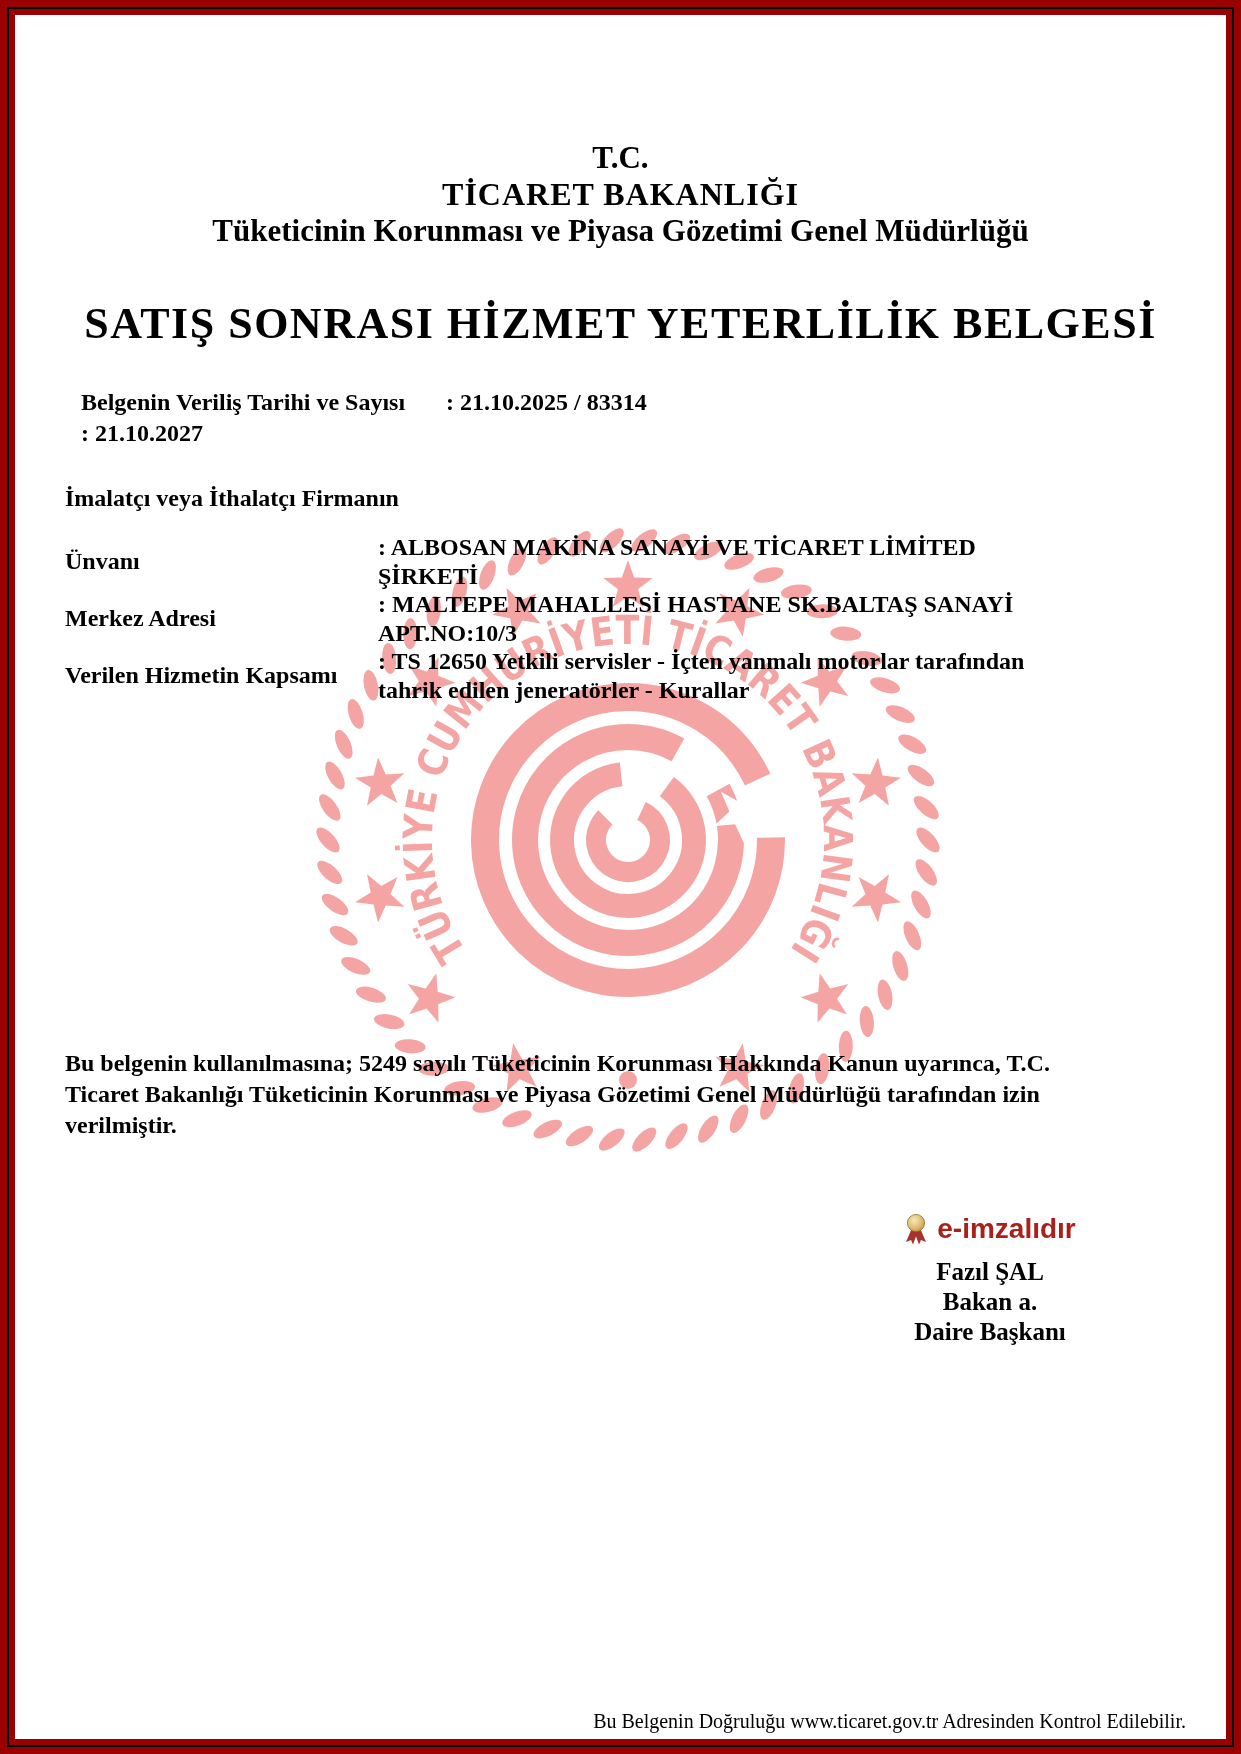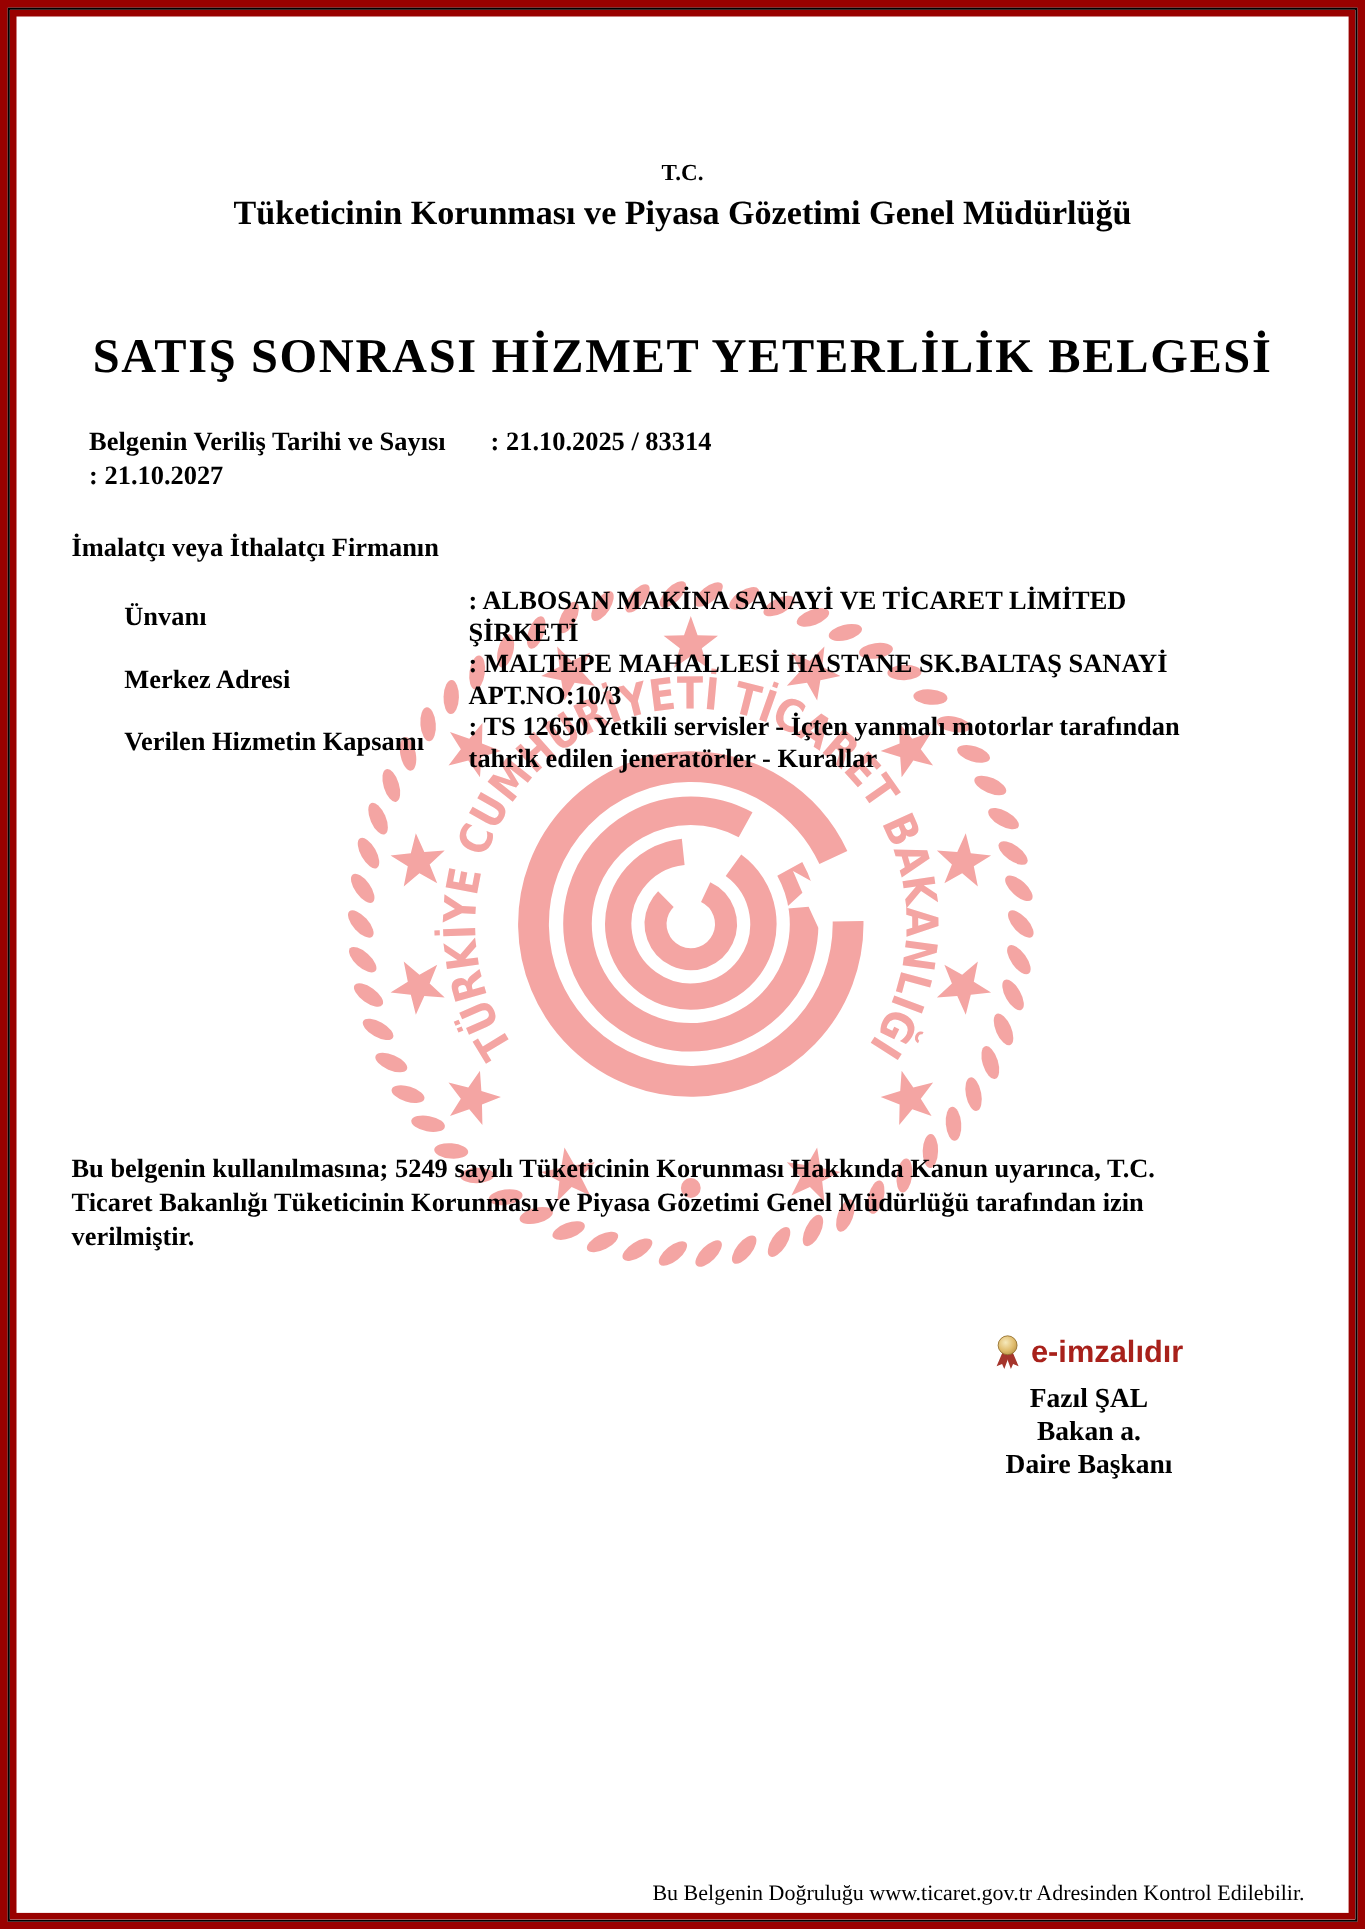--- a/index.html
+++ b/index.html
@@ -8,30 +8,30 @@
     border:7px solid var(--border-red);
     font-family:"Liberation Serif", serif;color:#000;background:#fff;
   }
   .bmid{height:100%;box-sizing:border-box;border:2px solid #000;}
   .content{
     height:100%;box-sizing:border-box;border:6px solid var(--border-red);
     position:relative;background:#fff;overflow:hidden;
   }
   .abs{position:absolute;z-index:2;}
   .header{top:124px;left:0;width:100%;text-align:center;font-weight:bold;}
-  .h-tc{font-size:21px;line-height:37px;}
+  .h-tc{font-size:31px;line-height:37px;}
   .h-min{font-size:32px;line-height:37px;letter-spacing:1px;}
   .h-dg{font-size:31px;line-height:36px;}
   .doc-title{top:283px;left:0;width:100%;text-align:center;font-weight:bold;font-size:44px;letter-spacing:1.5px;}
   .meta{top:372px;left:66px;font-weight:bold;font-size:24px;line-height:31px;}
   .meta-row{display:flex;}
   .meta-label{width:365px;white-space:nowrap;flex:none;}
   .firm-heading{top:470px;left:50px;font-weight:bold;font-size:24px;}
   .rows{top:518px;left:50px;width:1160px;}
-  .frow{display:flex;align-items:center;min-height:57px;margin-left:48px;}
+  .frow{display:flex;align-items:center;min-height:57px;}
   .frow-label{width:313px;flex:none;font-weight:bold;font-size:24px;}
   .frow-value{width:845px;font-weight:bold;font-size:24px;line-height:28.5px;white-space:pre-line;}
   .seal-wrap{left:283px;top:495px;width:660px;height:660px;z-index:1;}
   .seal-wrap svg{display:block;}
   .seal-ring{stroke:var(--seal-pink);fill:none;}
   .seal-fill{fill:var(--seal-pink);}
   .seal-text-el{fill:var(--seal-pink);font-family:"DejaVu Sans",sans-serif;font-weight:bold;font-size:40px;}
   .paragraph{top:1033px;left:50px;width:1120px;font-weight:bold;font-size:24px;line-height:31px;white-space:pre-line;}
   .signature{left:845px;top:1198px;width:260px;text-align:center;}
   .esign-row{display:flex;align-items:center;justify-content:center;gap:9px;}
@@ -159,20 +159,21 @@
             <circle class="seal-ring" r="32" stroke-width="20" pathLength="360" stroke-dasharray="290 70" transform="rotate(-65)"></circle>
             <g id="emblem-star" transform="translate(113,-26) rotate(30)">
                 <polygon points="0.00,-30.00 6.94,-9.55 28.53,-9.27 11.22,3.65 17.63,24.27 0.00,11.80 -17.63,24.27 -11.22,3.65 -28.53,-9.27 -6.94,-9.55" fill="#ffffff"></polygon>
               </g>
           </g>
         </svg>
       </div>
 
       <div class="abs header">
         <div class="h-tc">T.C.</div>
+        <div class="h-min">TİCARET BAKANLIĞI</div>
         <div class="h-dg">Tüketicinin Korunması ve Piyasa Gözetimi Genel Müdürlüğü</div>
       </div>
 
       <div class="abs doc-title">SATIŞ SONRASI HİZMET YETERLİLİK BELGESİ</div>
 
       <div class="abs meta">
         <div class="meta-row">
           <span class="meta-label">Belgenin Veriliş Tarihi ve Sayısı</span>
           <span>: 21.10.2025 / 83314</span>
         </div>

